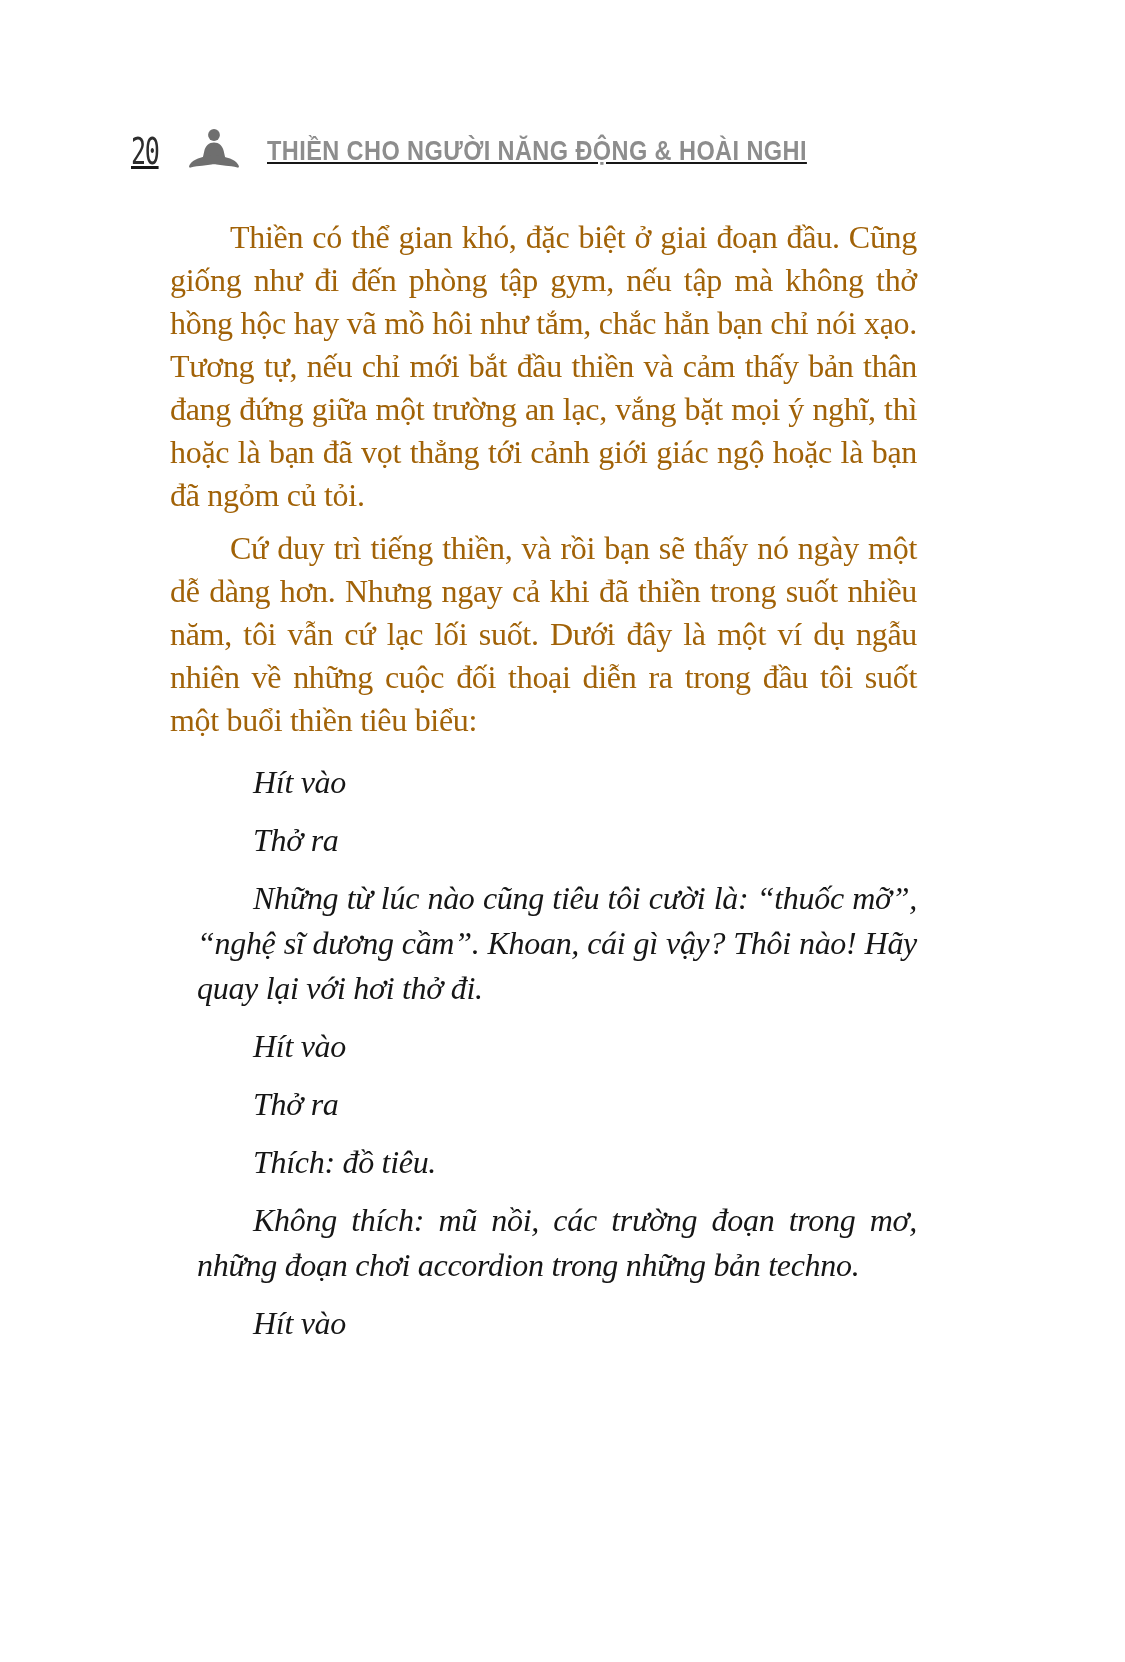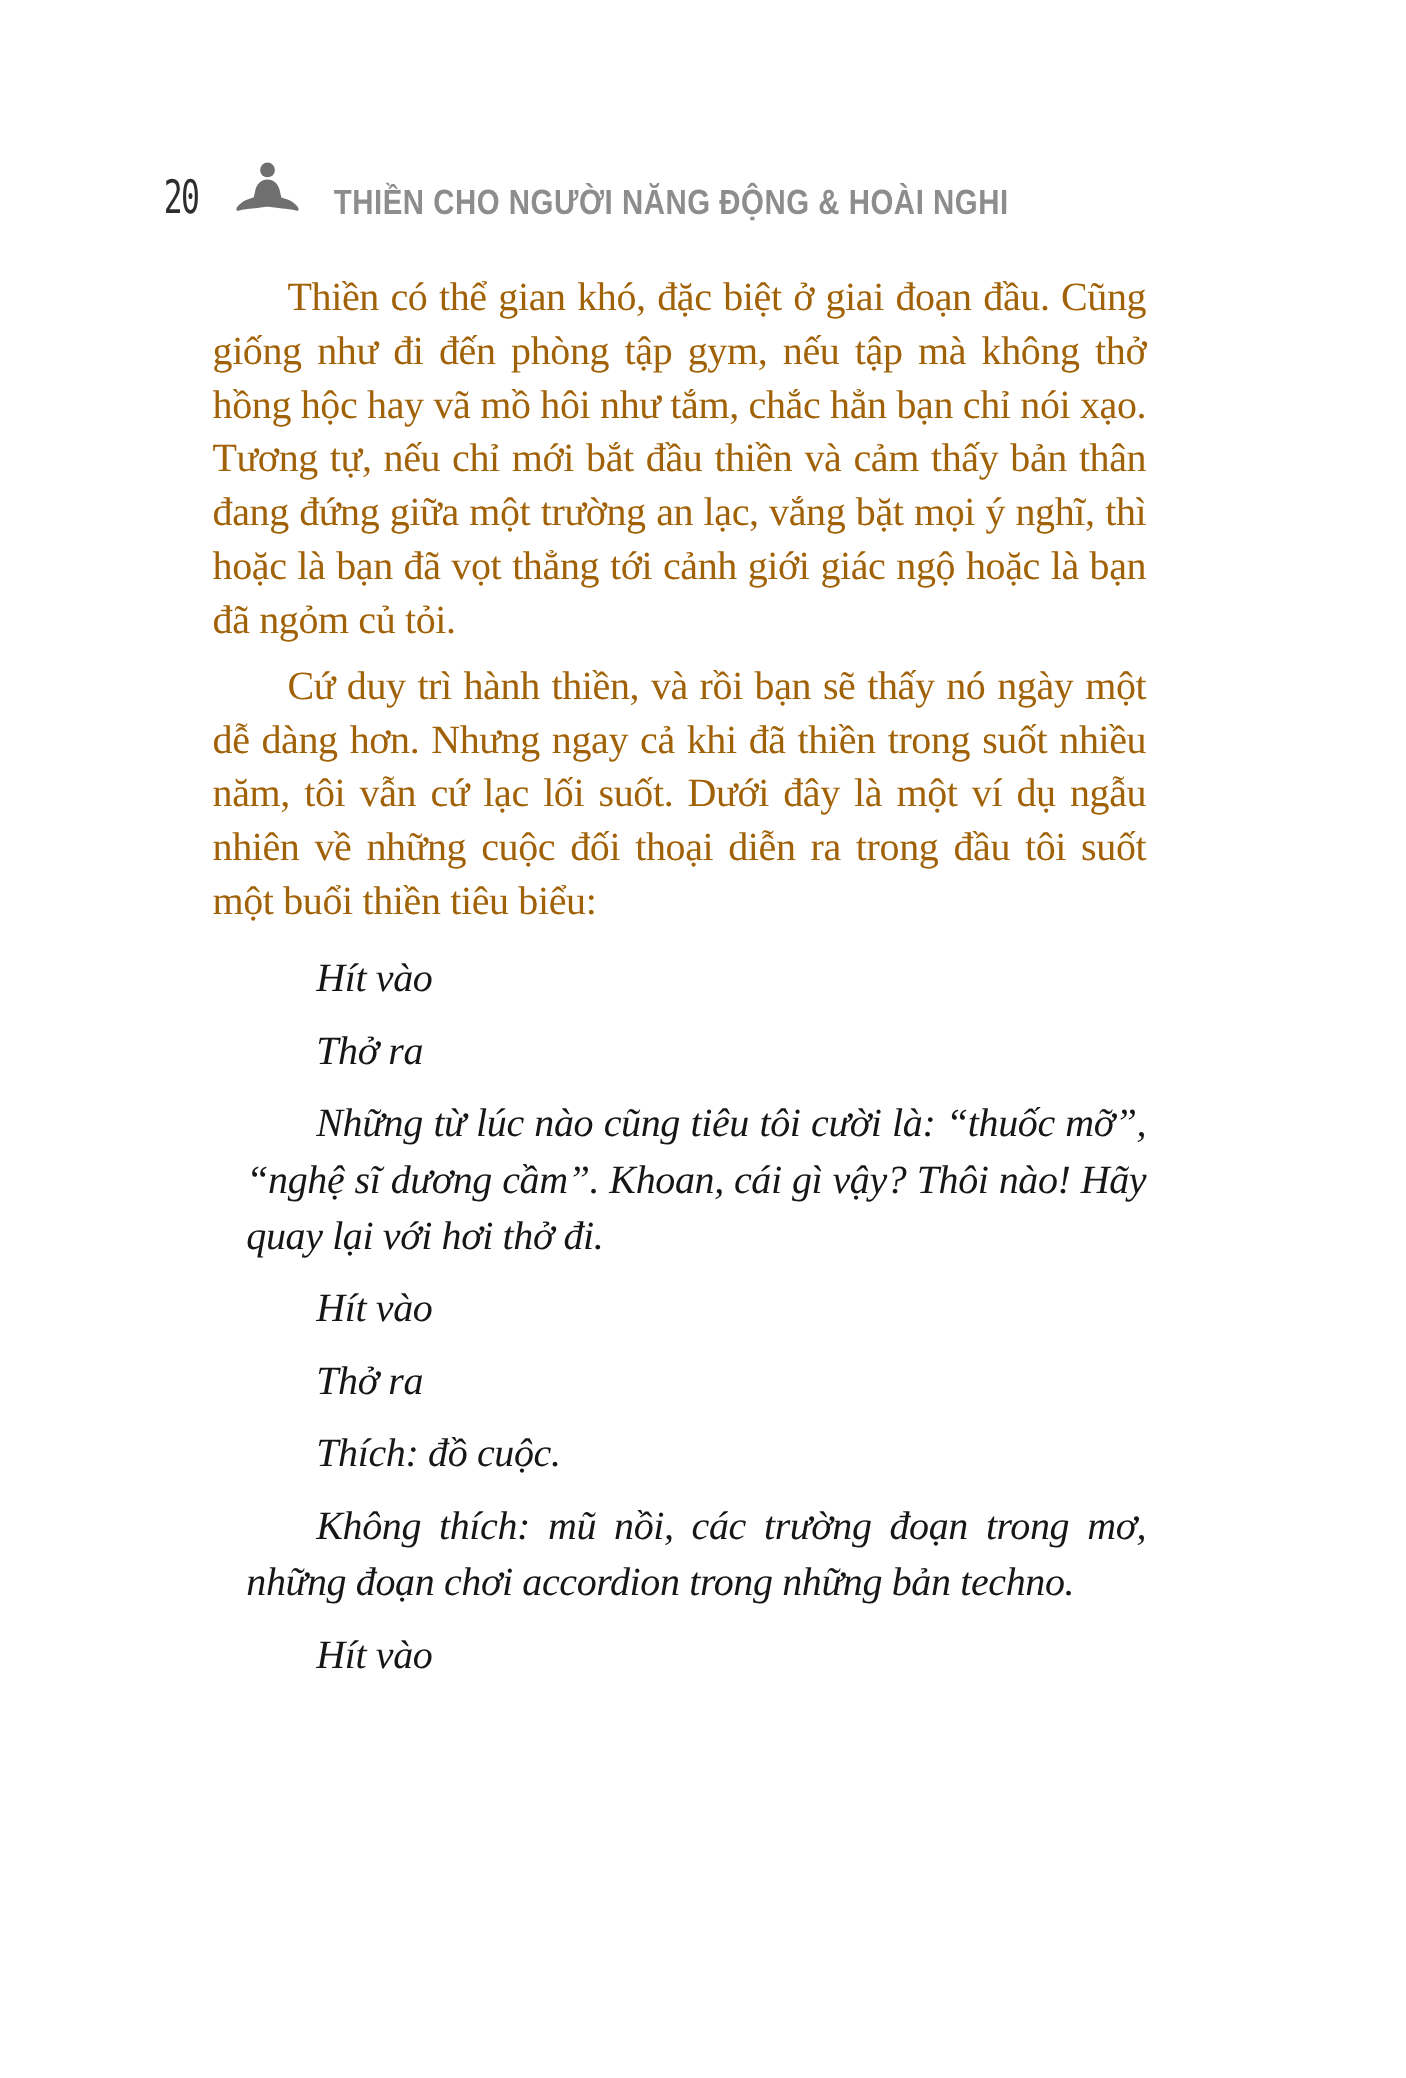--- a/index.html
+++ b/index.html
@@ -13,22 +13,23 @@
     font-family: "Liberation Serif", "DejaVu Serif", serif;
     color: #171717;
   }
 
   
   .page-header {
     position: absolute;
     top: 126px;
     left: 131px;
     display: flex;
-    align-items: flex-end;
+    align-items: center;
     height: 50px;
+    text-decoration: underline;
   }
   .page-number {
     display: inline-block;
     width: 40px;
     font-family: "DejaVu Sans Mono", monospace;
     font-size: 37px;
     font-weight: 400;
     color: #2d2d2d;
     letter-spacing: -2px;
     transform: scaleX(0.68);
@@ -101,24 +102,24 @@
           <path d="M13 37c-5 2-9.5 5.5-10.5 9-0.3 1.2 0.6 2 1.8 1.7C9 46.5 14 45.6 18 45.6l11-1.6c2-0.3 4-0.3 6 0l11 1.6c4 0 9 0.9 13.7 2.1 1.2 0.3 2.1-0.5 1.8-1.7-1-3.5-5.5-7-10.5-9l-8.5-2.6c-8-2.4-14-2.4-22 0z"></path>
           <path d="M10 49c-2.5 0-4 1.5-4 3s1.5 3 4 3h44c2.5 0 4-1.5 4-3s-1.5-3-4-3z" opacity="0"></path>
         </g>
       </svg>
     </span>
     <span class="header-title">THIỀN CHO NGƯỜI NĂNG ĐỘNG &amp; HOÀI NGHI</span>
   </header>
 
   <main class="content">
     <p class="body-para">Thiền có thể gian khó, đặc biệt ở giai đoạn đầu. Cũng giống như đi đến phòng tập gym, nếu tập mà không thở hồng hộc hay vã mồ hôi như tắm, chắc hẳn bạn chỉ nói xạo. Tương tự, nếu chỉ mới bắt đầu thiền và cảm thấy bản thân đang đứng giữa một trường an lạc, vắng bặt mọi ý nghĩ, thì hoặc là bạn đã vọt thẳng tới cảnh giới giác ngộ hoặc là bạn đã ngỏm củ tỏi.</p>
-    <p class="body-para">Cứ duy trì hành thiền, và rồi bạn sẽ thấy nó ngày một dễ dàng hơn. Nhưng ngay cả khi đã thiền trong suốt nhiều năm, tôi vẫn cứ lạc lối suốt. Dưới đây là một ví dụ ngẫu nhiên về những cuộc đối thoại diễn ra trong đầu tôi suốt một buổi thiền tiêu biểu:</p>
+    <p class="body-para">Cứ duy trì tiếng thiền, và rồi bạn sẽ thấy nó ngày một dễ dàng hơn. Nhưng ngay cả khi đã thiền trong suốt nhiều năm, tôi vẫn cứ lạc lối suốt. Dưới đây là một ví dụ ngẫu nhiên về những cuộc đối thoại diễn ra trong đầu tôi suốt một buổi thiền tiêu biểu:</p>
     <p class="dialogue">Hít vào</p>
     <p class="dialogue">Thở ra</p>
     <p class="dialogue">Những từ lúc nào cũng tiêu tôi cười là: “thuốc mỡ”, “nghệ sĩ dương cầm”. Khoan, cái gì vậy? Thôi nào! Hãy quay lại với hơi thở đi.</p>
     <p class="dialogue">Hít vào</p>
     <p class="dialogue">Thở ra</p>
-    <p class="dialogue">Thích: đồ cuộc.</p>
+    <p class="dialogue">Thích: đồ tiêu.</p>
     <p class="dialogue">Không thích: mũ nồi, các trường đoạn trong mơ, những đoạn chơi accordion trong những bản techno.</p>
     <p class="dialogue">Hít vào</p>
   </main>
 
 </div>
 
 </body></html>

